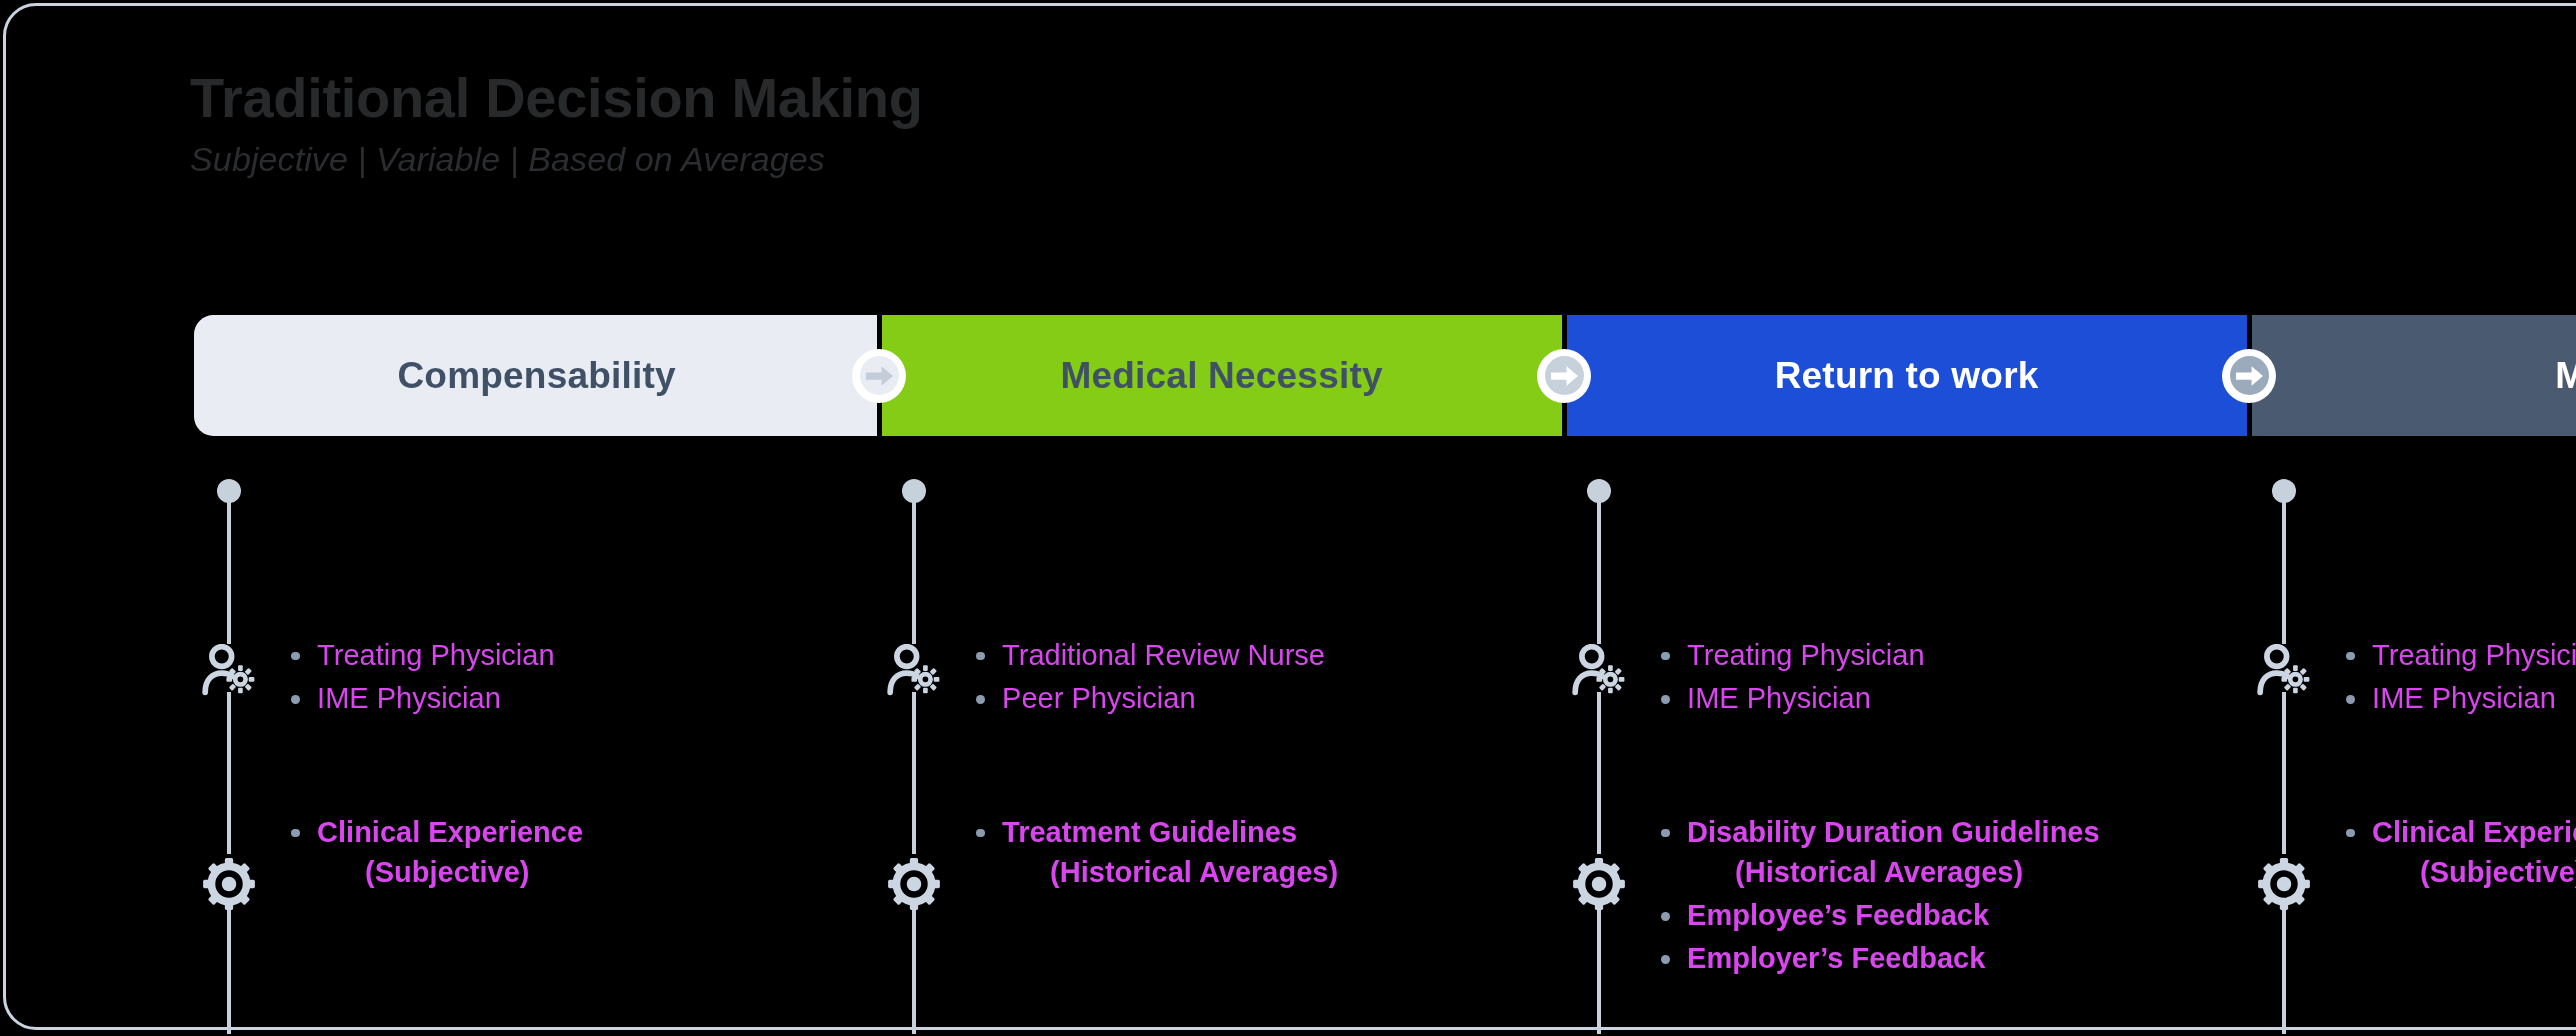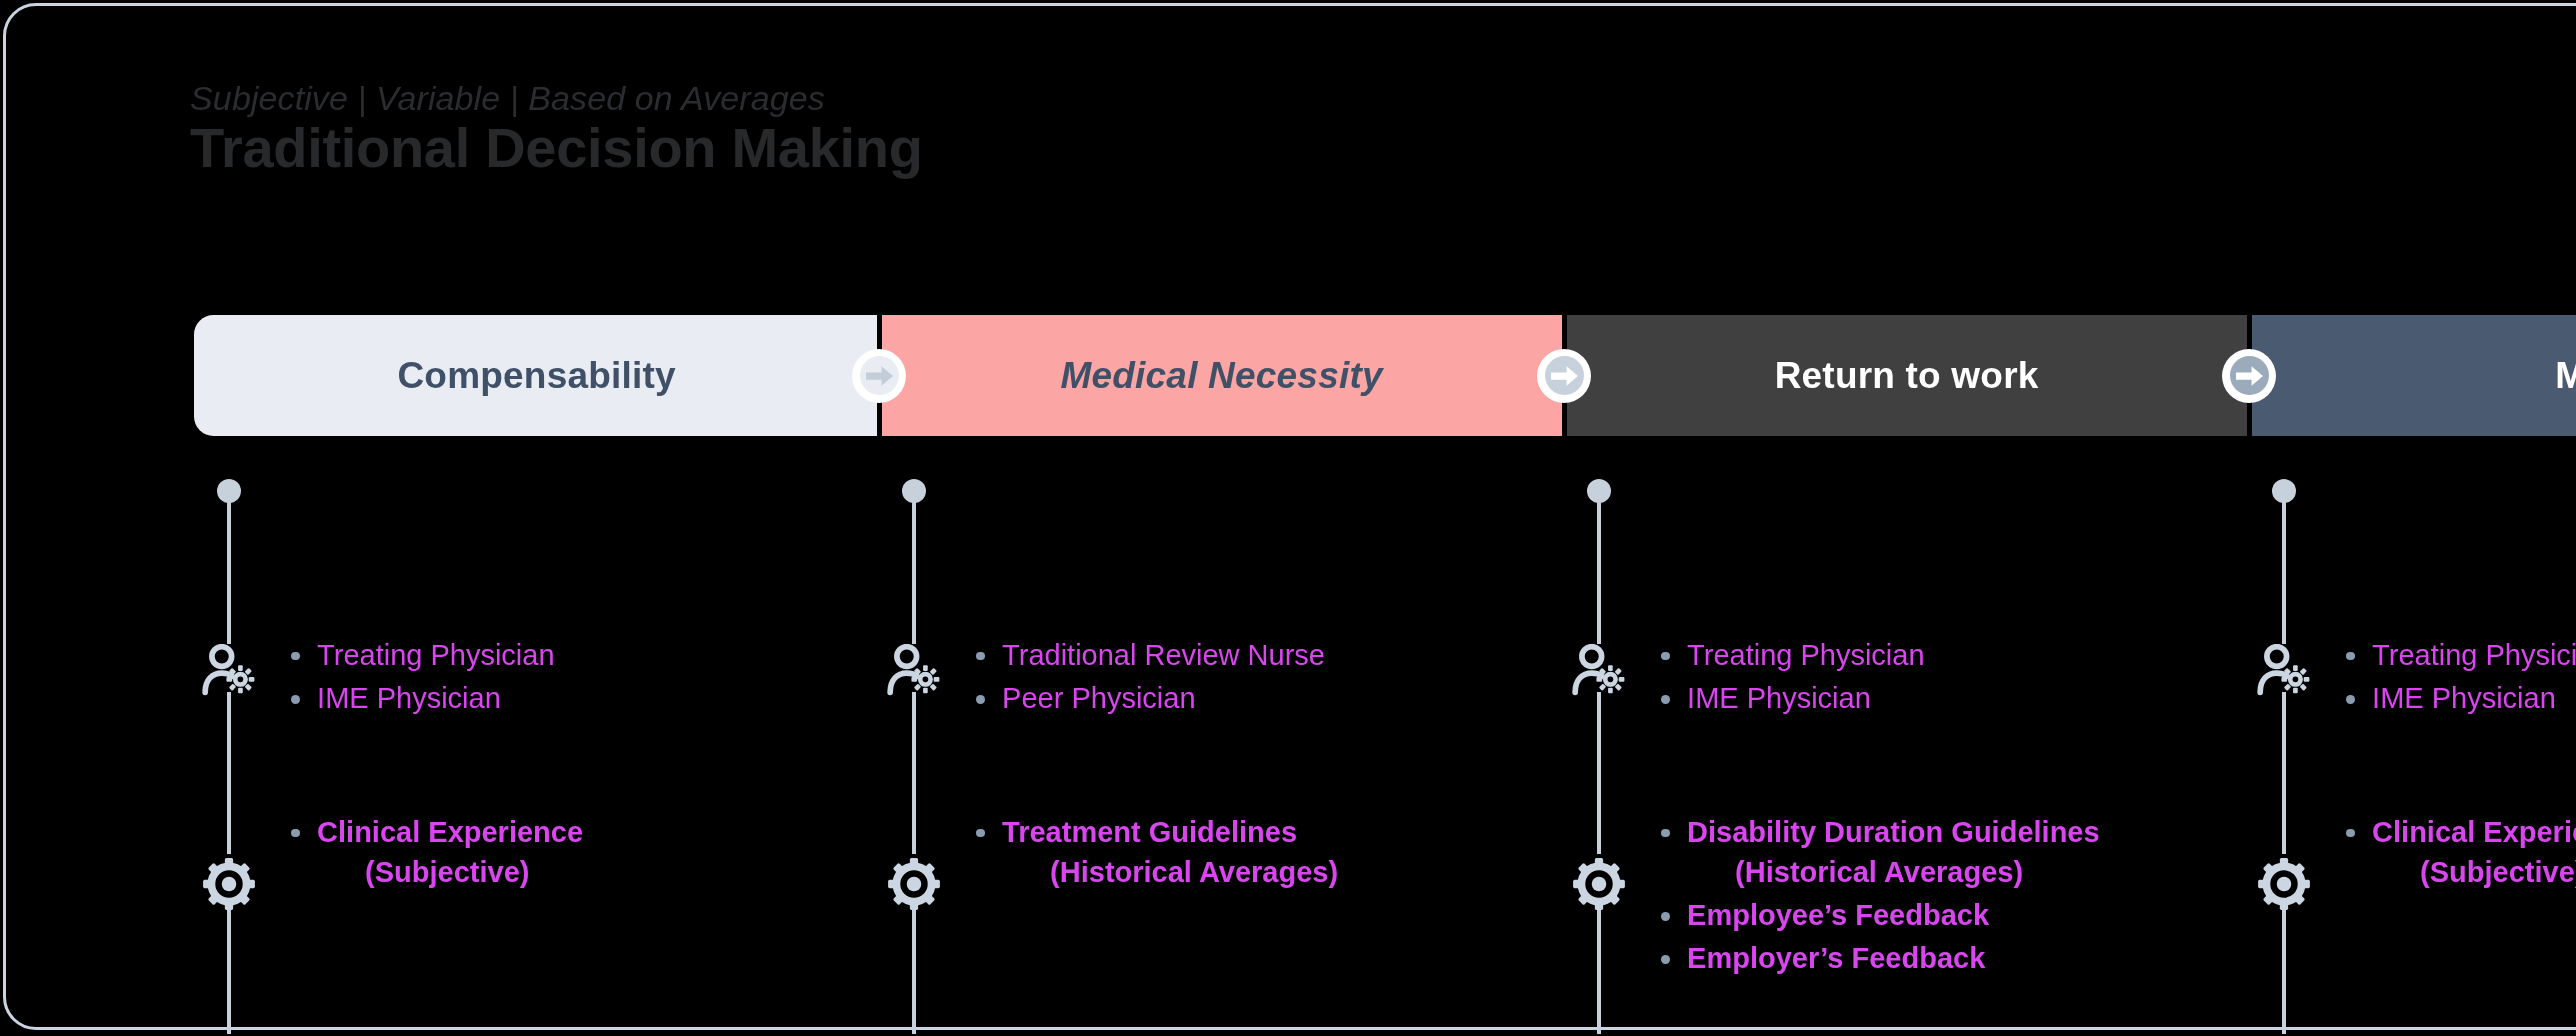--- a/index.html
+++ b/index.html
@@ -209,48 +209,48 @@
     background: #8b9cb0;
   }
   .bullets li .l2 { display: block; margin-left: 48px; }
 </style>
 </head>
 <body>
 
 <div id="card">
 
   <div id="header">
+    <div id="title">Traditional Decision Making</div>
     <div id="subtitle">Subjective | Variable | Based on Averages</div>
-    <div id="title">Traditional Decision Making</div>
   </div>
 
   <div id="stagebar">
       <div class="stage" style="background: rgb(233, 237, 243);">
         <div class="stage-label" style="color: rgb(63, 80, 103);">Compensability</div>
         <div class="divider"></div>
         <div class="arrow-node">
           <div class="arrow-inner" style="background: rgb(233, 237, 243);">
             <svg width="29" height="24" viewBox="0 0 56 46" aria-hidden="true">
               <path d="M2 16 H32 V4 L54 23 L32 42 V30 H2 Z" fill="#c3cdda"></path>
             </svg>
           </div>
         </div>
       </div>
-      <div class="stage" style="background: #fca5a5; font-style: italic;">
+      <div class="stage" style="background: #84cc16;">
         <div class="stage-label" style="color: rgb(63, 80, 103);">Medical Necessity</div>
         <div class="divider"></div>
         <div class="arrow-node">
           <div class="arrow-inner" style="background: rgb(199, 209, 220);">
             <svg width="29" height="24" viewBox="0 0 56 46" aria-hidden="true">
               <path d="M2 16 H32 V4 L54 23 L32 42 V30 H2 Z" fill="#ffffff"></path>
             </svg>
           </div>
         </div>
       </div>
-      <div class="stage" style="background: #404040; align-items: center;">
+      <div class="stage" style="background: #1d4ed8; align-items: center;">
         <div class="stage-label" style="color: rgb(255, 255, 255);">Return to work</div>
         <div class="divider"></div>
         <div class="arrow-node">
           <div class="arrow-inner" style="background: rgb(155, 171, 187);">
             <svg width="29" height="24" viewBox="0 0 56 46" aria-hidden="true">
               <path d="M2 16 H32 V4 L54 23 L32 42 V30 H2 Z" fill="#ffffff"></path>
             </svg>
           </div>
         </div>
       </div>

